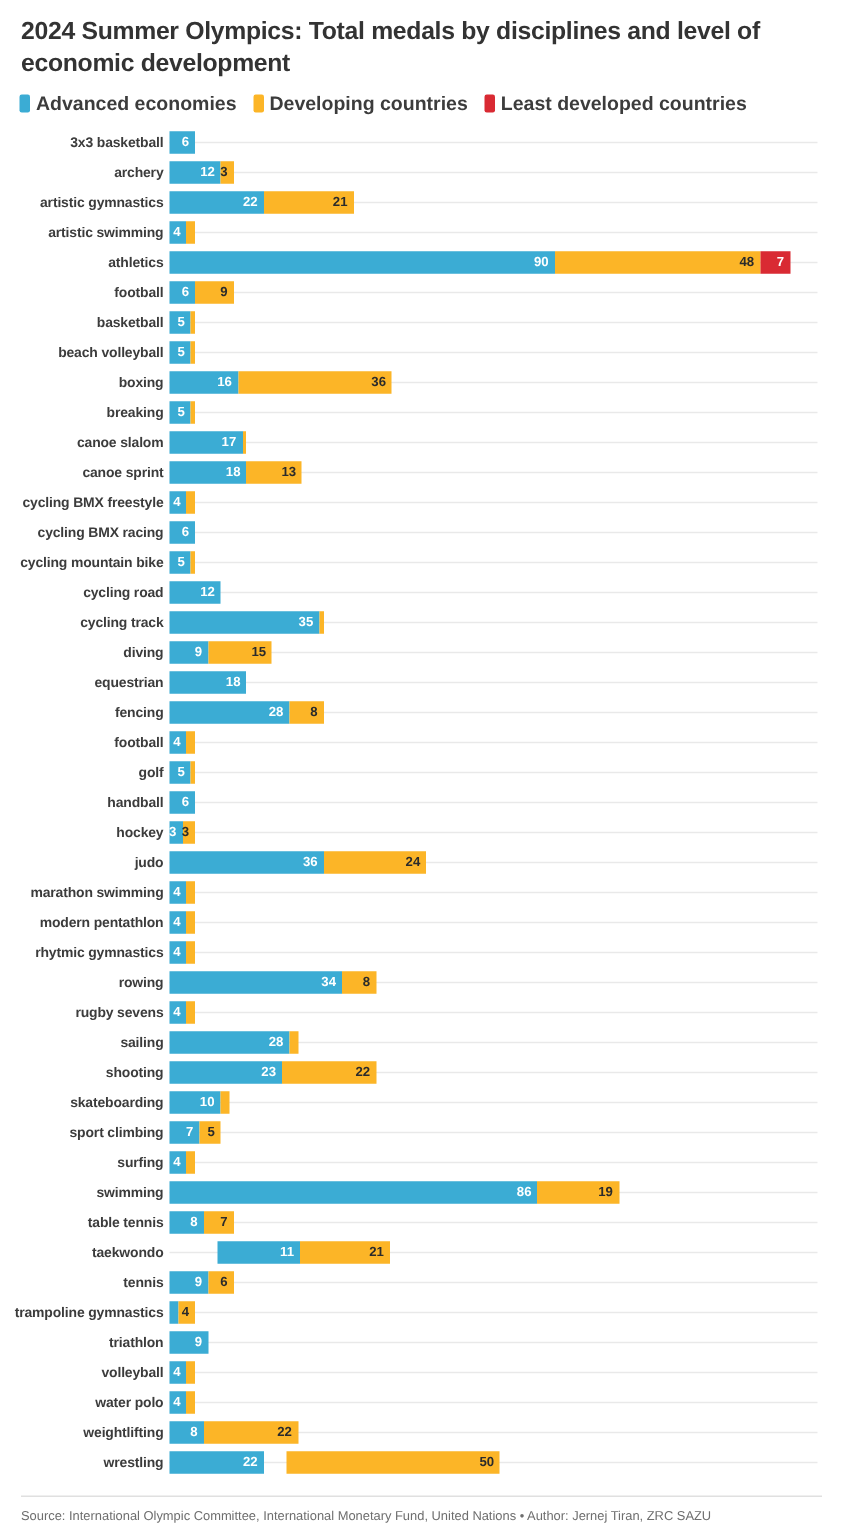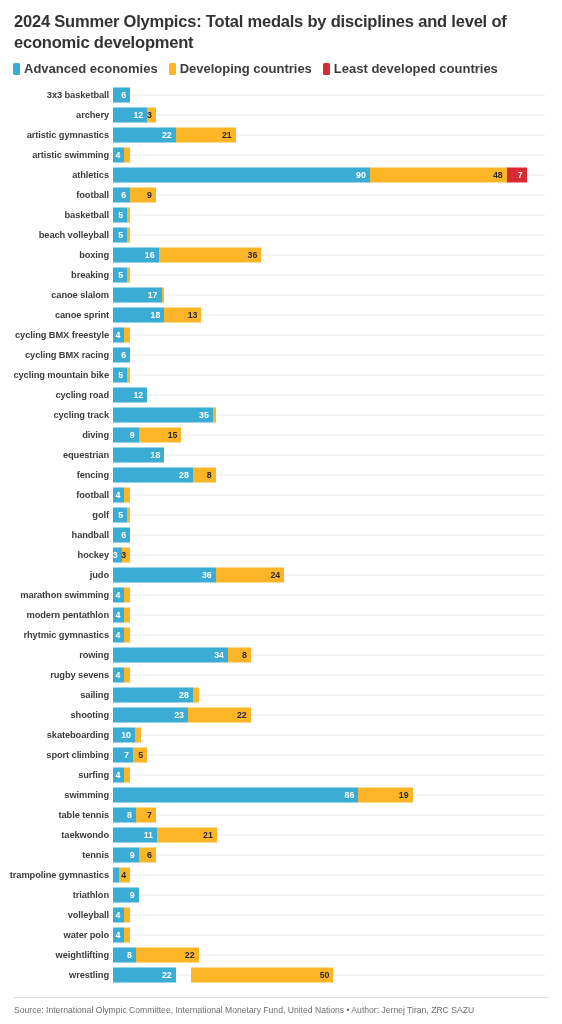--- a/index.html
+++ b/index.html
@@ -578,21 +578,21 @@
               <span class="seg-val">22</span>
             </div>
           </div>
         </div>
       </div>
       <div class="row">
         <div class="row-label">skateboarding</div>
         <div class="row-bars">
           <div class="gridline"></div>
           <div class="bars">
-            <div class="seg adv" style="width: 22px;">
+            <div class="seg adv" style="width: 34px;">
               <span class="seg-val">10</span>
             </div>
             <div class="seg dev" style="width: 5.70667px;"></div>
           </div>
         </div>
       </div>
       <div class="row">
         <div class="row-label">sport climbing</div>
         <div class="row-bars">
           <div class="gridline"></div>
@@ -644,21 +644,21 @@
               <span class="seg-val">7</span>
             </div>
           </div>
         </div>
       </div>
       <div class="row">
         <div class="row-label">taekwondo</div>
         <div class="row-bars">
           <div class="gridline"></div>
           <div class="bars">
-            <div class="seg adv" style="width: 44px;">
+            <div class="seg adv" style="width: 55px; margin-left: 32px;">
               <span class="seg-val">11</span>
             </div>
             <div class="seg dev" style="width: 59.92px;">
               <span class="seg-val">21</span>
             </div>
           </div>
         </div>
       </div>
       <div class="row">
         <div class="row-label">tennis</div>

